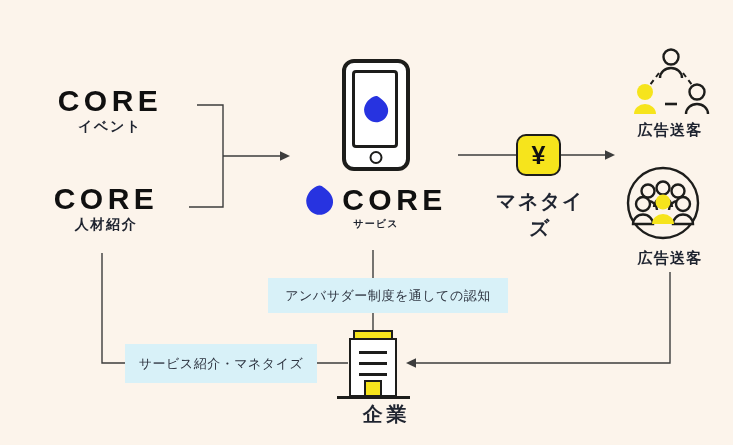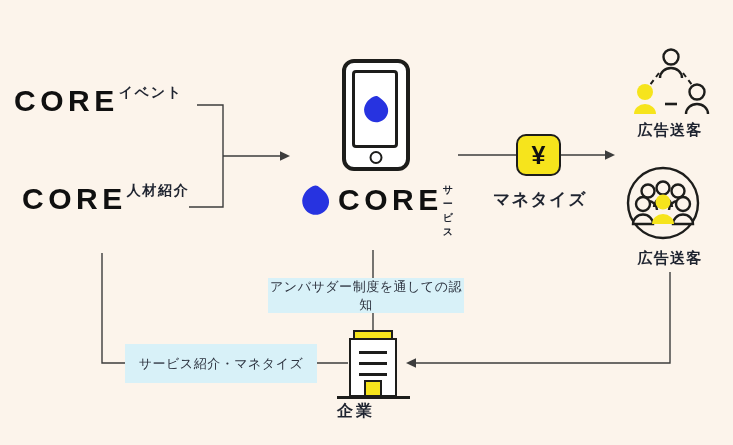--- a/index.html
+++ b/index.html
@@ -9,51 +9,51 @@
   }
   html,body{margin:0;padding:0;}
   body{font-family:"Liberation Sans","DejaVu Sans",sans-serif;background:#fff;}
   #canvas{position:relative;width:733px;height:445px;background:var(--background);overflow:hidden;}
   .abs{position:absolute;}
   
   #connectors{position:absolute;left:0;top:0;z-index:1;}
   .ln{stroke:var(--line);stroke-width:1.4;fill:none;}
   .ah{fill:var(--line);stroke:none;}
   
-  .logo-col{display:flex;align-items:flex-start;z-index:2;}
+  .logo-col{display:flex;flex-direction:column;align-items:center;z-index:2;}
   .logo-row{display:flex;align-items:baseline;white-space:nowrap;}
   .brand{font-weight:800;font-size:30px;letter-spacing:.15em;color:#101010;}
   .suffix{font-family:"DejaVu Serif","Liberation Serif",serif;font-size:28px;margin-left:6px;letter-spacing:.01em;}
   .suffix.pink{color:var(--event-pink);}
   .suffix.blue{color:var(--lab-blue);}
   .caption{font-weight:bold;font-size:14px;color:var(--text-dark);letter-spacing:.12em;}
   .caption.lg{font-size:10px;}
   
   .phone{left:342px;top:59px;width:68px;height:112px;background:#fff;border:4px solid var(--icon-stroke);border-radius:12px;box-sizing:border-box;z-index:2;}
   .phone-screen{position:absolute;left:6px;top:7px;width:46px;height:78px;border:3px solid var(--icon-stroke);border-radius:4px;box-sizing:border-box;background:#fff;}
   .phone-home{position:absolute;left:50%;transform:translateX(-50%);bottom:3px;width:13px;height:13px;border:2.5px solid var(--icon-stroke);border-radius:50%;box-sizing:border-box;background:#fff;}
   .blob-fill{fill:var(--brand-blue);}
   
   .yen-box{left:516px;top:134px;width:45px;height:42px;background:var(--accent-yellow);border:2.5px solid var(--icon-stroke);border-radius:10px;box-sizing:border-box;display:flex;align-items:center;justify-content:center;z-index:2;}
   .yen-sym{font-size:25px;font-weight:800;color:#101010;line-height:1;}
-  .side-caption{font-weight:bold;font-size:17px;color:var(--text-dark);letter-spacing:.08em;text-align:center;z-index:2;}
+  .side-caption{font-weight:bold;font-size:20px;color:var(--text-dark);letter-spacing:.08em;text-align:center;z-index:2;}
   .jp-label{font-weight:bold;font-size:15px;color:var(--text-dark);letter-spacing:.08em;text-align:center;z-index:2;}
   
   .icon-svg{z-index:2;}
   .ic-s{stroke:var(--icon-stroke);stroke-width:2.4;fill:none;}
   .ic-bgfill{fill:var(--background);}
   .ic-yellow{fill:var(--accent-yellow);stroke:none;}
   .ic-dash{stroke:var(--icon-stroke);stroke-width:2;stroke-dasharray:5 4;fill:none;}
   
   .bld-cap{left:353px;top:330px;width:40px;height:10px;background:var(--accent-yellow);border:2px solid var(--icon-stroke);box-sizing:border-box;z-index:2;}
   .bld-body{left:349px;top:338px;width:48px;height:59px;background:#fff;border:2.5px solid var(--icon-stroke);box-sizing:border-box;z-index:2;}
   .bld-line{position:absolute;left:8px;width:28px;height:2.5px;background:var(--icon-stroke);}
   .bld-door{position:absolute;left:50%;transform:translateX(-50%);bottom:0;width:18px;height:15px;background:var(--accent-yellow);border:2px solid var(--icon-stroke);border-bottom:none;box-sizing:border-box;}
   .bld-ground{left:337px;top:396px;width:73px;height:3px;background:var(--icon-stroke);z-index:2;}
-  .company-caption{left:337px;top:401px;width:73px;font-weight:bold;font-size:16px;letter-spacing:.18em;color:var(--text-dark);text-align:left;z-index:2;}
+  .company-caption{left:337px;top:401px;width:73px;font-weight:bold;font-size:20px;letter-spacing:.18em;color:var(--text-dark);text-align:right;z-index:2;}
   
   .note{background:var(--note-blue);color:#2E3440;font-size:13px;display:flex;align-items:center;justify-content:center;text-align:center;z-index:3;letter-spacing:.04em;}
 </style>
 </head>
 <body>
 
 <div id="canvas">
 
   <svg id="connectors" width="733" height="445" viewBox="0 0 733 445" aria-hidden="true">
     <path class="ln" d="M197 105 H223 V207 H189"></path>
@@ -146,16 +146,16 @@
   <div class="abs bld-cap"></div>
   <div class="abs bld-body">
     <div class="bld-line" style="top:11px;"></div>
     <div class="bld-line" style="top:22px;"></div>
     <div class="bld-line" style="top:33px;"></div>
     <div class="bld-door"></div>
   </div>
   <div class="abs bld-ground"></div>
   <div class="abs company-caption">企業</div>
 
-  <div class="abs note" style="left:268px;top:278px;width:196px;height:35px;">アンバサダー制度を通しての認知</div>
+  <div class="abs note" style="left:268px;top:278px;width:240px;height:35px;">アンバサダー制度を通しての認知</div>
   <div class="abs note" style="left:125px;top:344px;width:192px;height:39px;">サービス紹介・マネタイズ</div>
 
 </div>
 
 </body></html>

